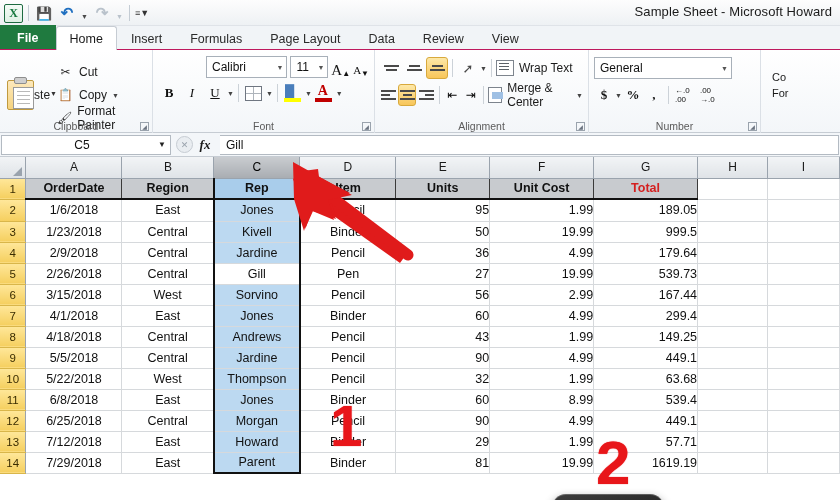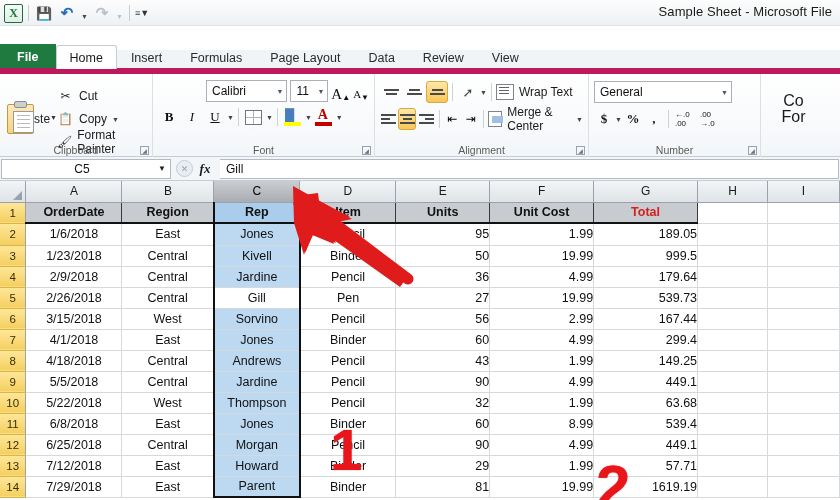--- a/index.html
+++ b/index.html
@@ -35,22 +35,22 @@
   .qcaret.dim { color: #b9c2cb; }
   .qmore { font-size: 9px; color: #333; width: 14px; text-align: center; }
   .doctitle {
     position: absolute; right: 8px; top: 4px;
     font-size: 13px; color: #1a1a1a; letter-spacing: .1px;
   }
 
   
   .tabstrip {
     position: relative; height: 24px; width: 100%;
-    background: #f1f4f7; border-bottom: 6px solid #be185d;
-    display: flex; align-items: flex-end; padding-left: 0; margin-top: 24px;
+    background: #f1f4f7; border-bottom: 1px solid #be185d;
+    display: flex; align-items: flex-end; padding-left: 0;
   }
   .tab {
     height: 23px; padding: 0 13px; font-size: 12.5px; color: #2a2a2a;
     display: flex; align-items: center; border: 1px solid transparent;
     border-bottom: none; position: relative; top: 1px;
   }
   .tab.file {
     background: #1f7a3f; color: #fff; font-weight: bold; height: 24px;
     padding: 0 16px; top: 0;
   }
@@ -167,21 +167,21 @@
   .nrow { display: flex; align-items: center; gap: 1px; padding-top: 5px; }
   .nb { height: 22px; min-width: 20px; display: flex; align-items: center; justify-content: center;
        font-size: 13px; color: #111; padding: 0 3px; font-family: "Liberation Serif", serif; }
   .nb.sym { font-weight: bold; }
   .dec { width: 24px; height: 20px; position: relative; font-size: 8px; color: #111; }
   .dec .top { position:absolute; left:2px; top:1px; }
   .dec .bot { position:absolute; left:2px; bottom:1px; }
 
   
   .g-cells { width: 60px; overflow: hidden; }
-  .celltxt { font-size: 16px; color: #1a1a1a; padding-top: 16px; padding-left: 6px; line-height: 16px; text-align: center; }
+  .celltxt { font-size: 11px; color: #1a1a1a; padding-top: 16px; padding-left: 6px; line-height: 16px; }
 
   
   .fbar {
     height: 24px; width: 100%; background: #f3f6f9;
     border-bottom: 1px solid #c6ccd3; display: flex; align-items: center;
   }
   .namebox {
     width: 170px; height: 20px; margin-left: 1px; background: #fff;
     border: 1px solid #b3bac2; display: flex; align-items: center;
     justify-content: space-between; padding: 0 4px;
@@ -281,21 +281,21 @@
       <div class="xl-logo">X</div>
       <div class="qsep"></div>
       <div class="qbtn save">💾</div>
       <div class="qbtn undo">↶</div>
       <div class="qcaret">▼</div>
       <div class="qbtn redo">↷</div>
       <div class="qcaret dim">▼</div>
       <div class="qsep"></div>
       <div class="qmore">≡▼</div>
     </div>
-    <div class="doctitle">Sample Sheet  -  Microsoft File</div>
+    <div class="doctitle">Sample Sheet  -  Microsoft Howard</div>
   </div>
 
   <div class="tabstrip">
     <div class="tab file">File</div>
     <div class="tab active">Home</div>
     <div class="tab">Insert</div>
     <div class="tab">Formulas</div>
     <div class="tab">Page Layout</div>
     <div class="tab">Data</div>
     <div class="tab">Review</div>

